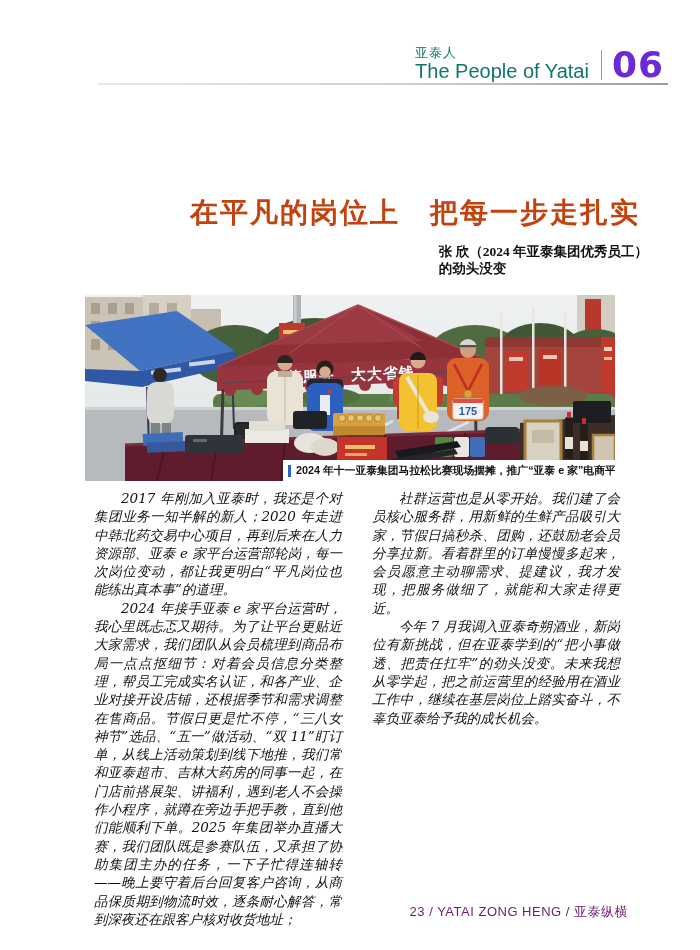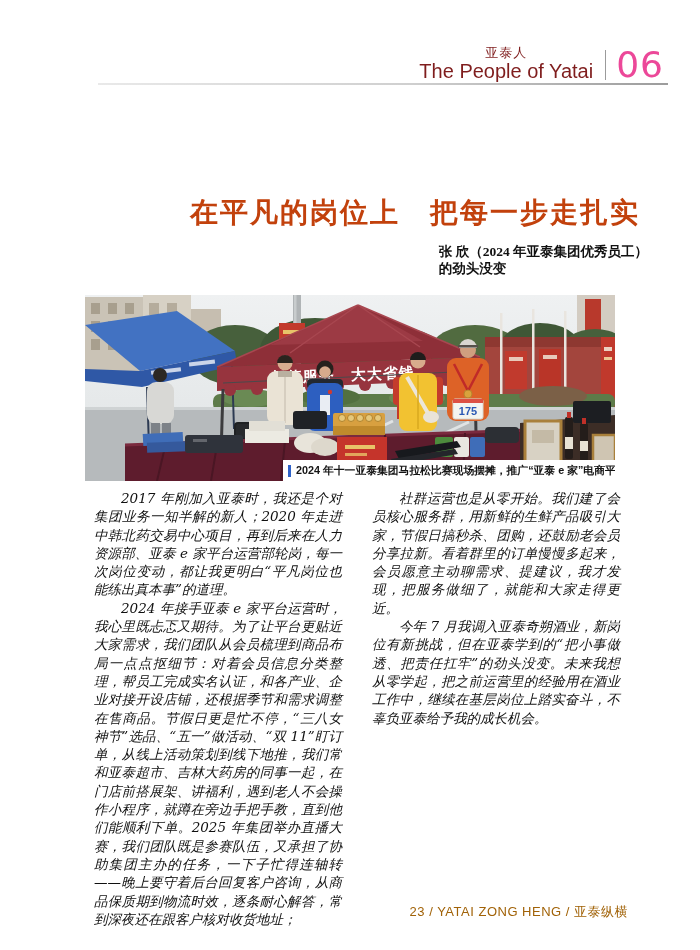--- a/index.html
+++ b/index.html
@@ -1,25 +1,25 @@
 <!DOCTYPE html>
 <html><head>
 <meta charset="utf-8">
 <style>
   html,body{margin:0;padding:0;background:#ffffff;}
   .page{position:relative;width:700px;height:950px;background:#ffffff;overflow:hidden;
         font-family:"Liberation Sans",sans-serif;color:#111;}
 
   
   .header{position:absolute;top:44px;right:36px;display:flex;align-items:center;}
-  .header-txt{text-align:center;color:#7f1d1d;line-height:1.15;}
+  .header-txt{text-align:left;color:#0f766e;line-height:1.15;}
   .header-cn{font-size:13px;letter-spacing:1px;}
   .header-en{font-size:20px;}
   .header-div{width:1px;height:30px;background:#9b9b9b;margin:0 10px 0 12px;}
-  .header-num{font-size:36px;font-weight:400;color:#ec4899;letter-spacing:1px;
+  .header-num{font-size:36px;font-weight:700;color:#6d28d9;letter-spacing:1px;
               font-family:"DejaVu Sans",sans-serif;}
   .header-rule{position:absolute;top:83px;left:98px;width:570px;height:2px;
                background:linear-gradient(to right,#e9e9e9 0%,#cfcfcf 55%,#9c9c9c 100%);}
 
   
   .title{position:absolute;top:194px;right:60px;margin:0;font-size:28px;font-weight:bold;
          letter-spacing:2px;color:#c2410c;font-family:"Liberation Sans",sans-serif;}
   .byline{position:absolute;top:243px;right:52px;text-align:left;
           font-family:"Liberation Serif",serif;font-weight:bold;font-size:13.5px;line-height:17px;}
   .byline .l2{margin-right:14px;}
@@ -34,21 +34,21 @@
 
   
   .columns{position:absolute;left:94px;top:489px;width:526px;display:flex;gap:30px;}
   .col{width:256px;font-family:"DejaVu Serif",serif;font-style:italic;
        font-size:13.5px;line-height:18.3px;text-align:justify;color:#101010;}
   .col p{margin:0;text-indent:2em;}
   .col p.cont{text-indent:0;}
 
   
   .footer{position:absolute;top:903px;right:72px;font-size:13px;letter-spacing:0.5px;
-          color:#a16207;font-family:"Liberation Sans",sans-serif;margin-left:39px;}
+          color:#701a75;font-family:"Liberation Sans",sans-serif;margin-left:39px;}
 </style>
 </head>
 <body>
 
 <div class="page">
 
   <div class="header">
     <div class="header-txt">
       <div class="header-cn">亚泰人</div>
       <div class="header-en">The People of Yatai</div>

